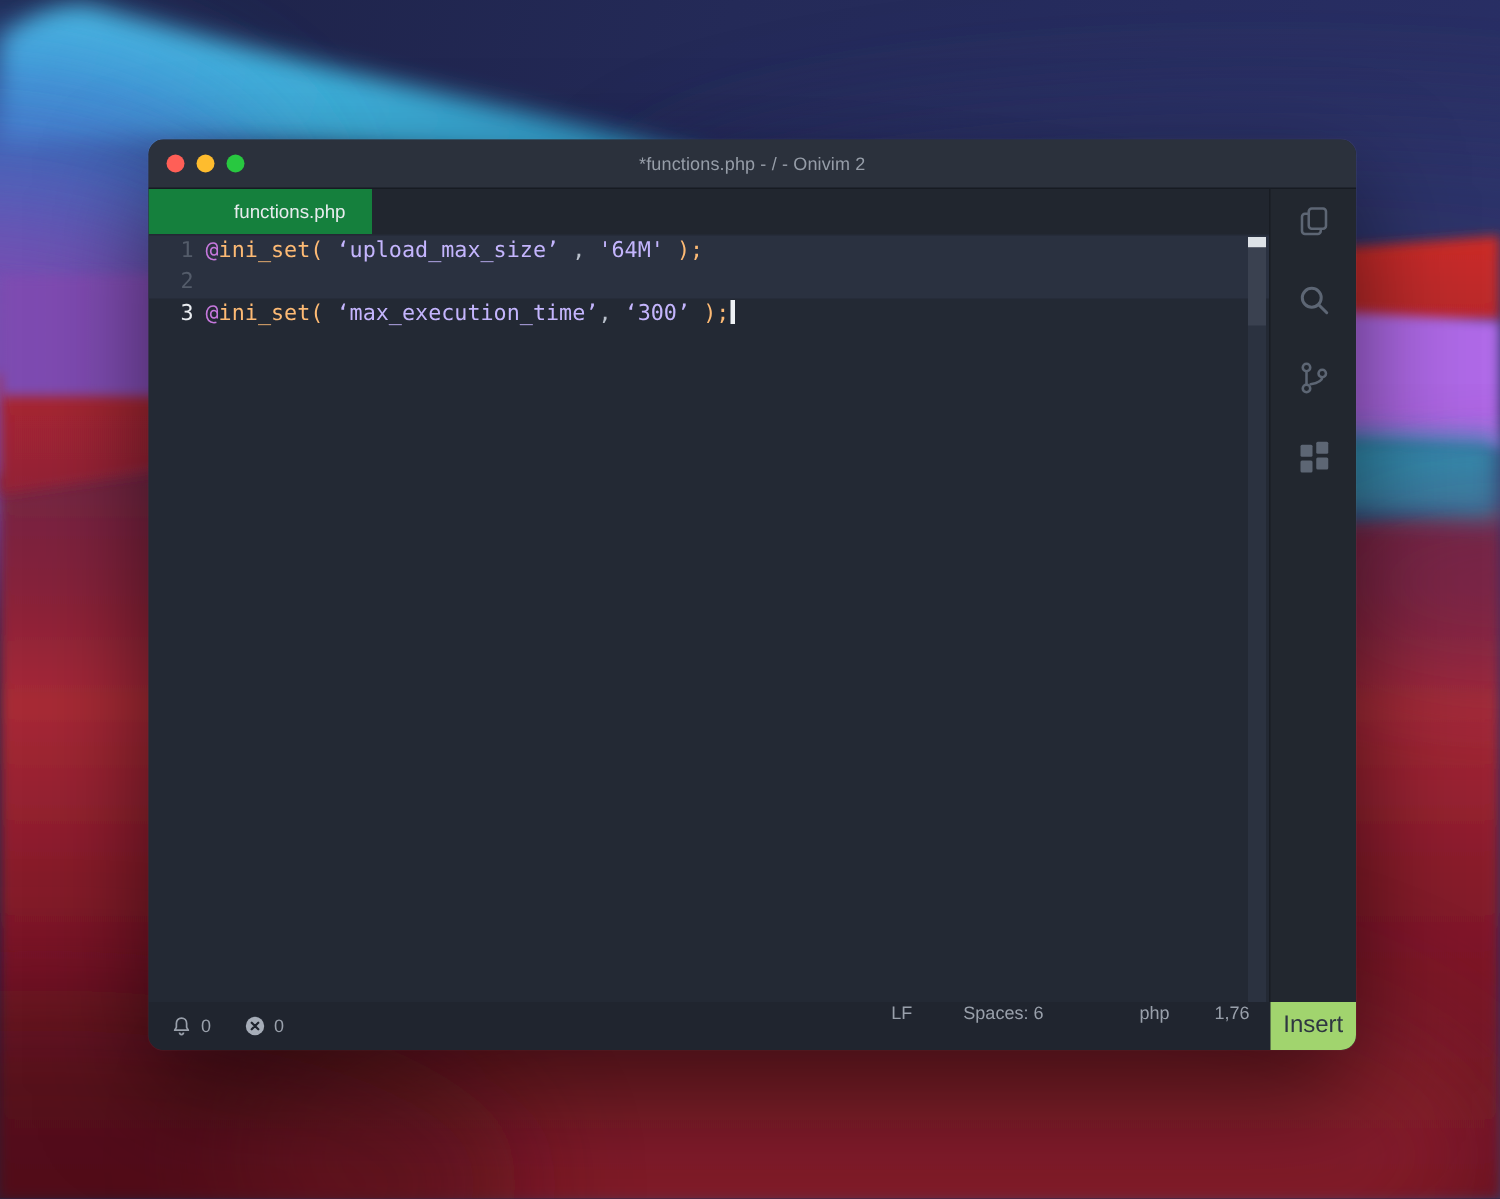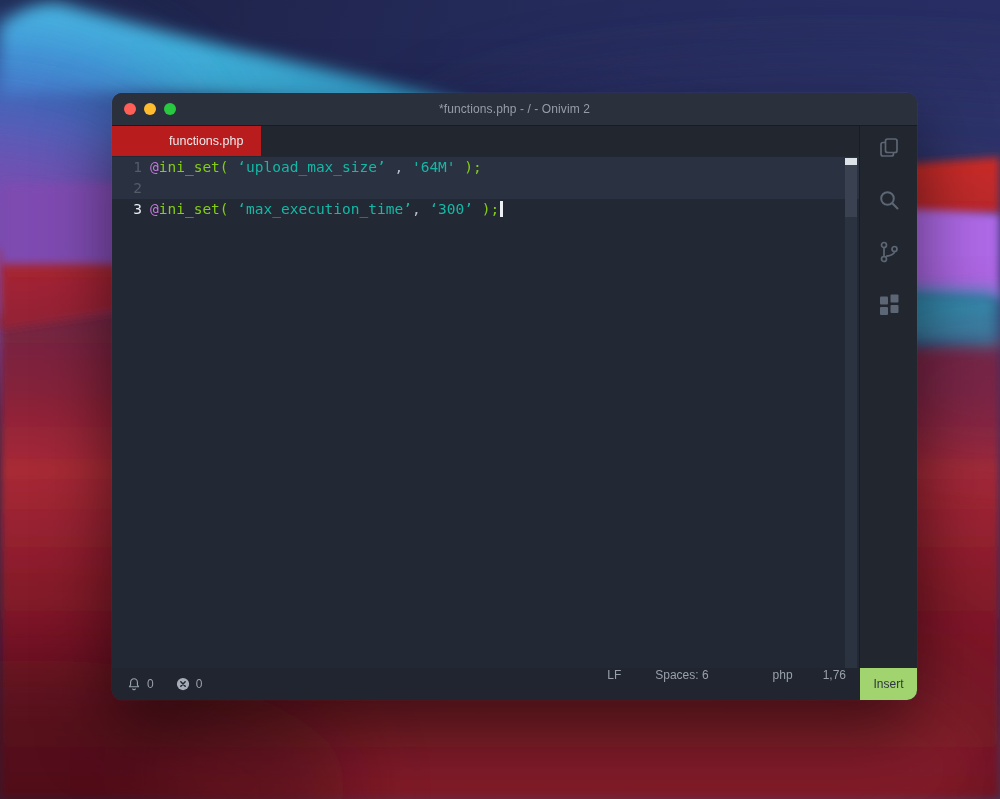--- a/index.html
+++ b/index.html
@@ -1,56 +1,56 @@
 <!DOCTYPE html>
 <html><head>
 <meta charset="utf-8">
 <style>
   html,body{margin:0;padding:0;width:1000px;height:799px;overflow:hidden;
     font-family:"Liberation Sans",sans-serif;background:#242a58;}
   .stage{position:relative;width:1000px;height:799px;overflow:hidden;}
   .wallpaper{position:absolute;inset:0;}
 
   
-  .window{position:absolute;left:112px;top:93px;width:805px;height:607px;
+  .window{position:absolute;left:99px;top:93px;width:805px;height:607px;
     border-radius:10px;overflow:hidden;background:#232934;
     box-shadow:0 30px 70px rgba(0,0,0,.55),0 0 0 .5px rgba(255,255,255,.07);
     display:flex;flex-direction:column;}
 
   .titlebar{height:32px;flex:none;background:#2b313c;position:relative;
     display:flex;align-items:center;justify-content:center;
     border-bottom:1px solid #171b22;}
   .traffic{position:absolute;left:12px;top:0;height:100%;display:flex;align-items:center;gap:8px;}
   .tl{width:12px;height:12px;border-radius:50%;}
   .tl.close{background:#ff5f57;}
   .tl.min{background:#febc2e;}
   .tl.zoom{background:#28c840;}
   .window-title{color:#969da8;font-size:12px;letter-spacing:.1px;}
 
   .main{flex:1;display:flex;min-height:0;}
   .editor-col{flex:1;display:flex;flex-direction:column;min-width:0;}
 
   .tabbar{height:30px;flex:none;background:#21262f;display:flex;}
-  .tab{width:130px;flex:none;background:#b91c1c;display:flex;align-items:center;
+  .tab{width:130px;flex:none;background:#15803d;display:flex;align-items:center;
     padding:0 10px 0 9px;color:#e8ebee;font-size:12.5px;gap:40px;}
   .tab-label{margin-left:8px;white-space:nowrap;}
   .mod-dot{margin-left:auto;width:10px;height:10px;border-radius:50%;background:#f2f4f6;}
 
   .editor{flex:1;position:relative;background:#232934;
     font-family:"DejaVu Sans Mono","Liberation Mono",monospace;
     font-size:14.5px;line-height:21px;overflow:hidden;}
   .code-lines{position:absolute;inset:1px 0 0 0;}
   .code-line{display:flex;height:21px;white-space:pre;}
   .code-line.lit{background:#2a3140;}
   .line-number{flex:none;width:30px;padding-right:8px;text-align:right;
     color:#545c6a;user-select:none;}
   .line-number.active{color:#e9ecf0;}
   .tok-magenta{color:#c678dd;}
-  .tok-blue{color:#84cc16;}
-  .tok-orange{color:#14b8a6;}
+  .tok-blue{color:#fdba74;}
+  .tok-orange{color:#c4b5fd;}
   .tok-plain{color:#b9c0cb;}
   .cursor{display:inline-block;width:3px;height:16px;background:#eef1f4;
     margin-left:1px;vertical-align:-3px;}
 
   .scrollbar{position:absolute;top:1px;bottom:0;right:2px;width:12px;background:#2b3240;}
   .sb-thumb{position:absolute;top:1px;left:0;right:0;height:7px;background:#dde2e7;}
   .sb-overview{position:absolute;top:8px;left:0;right:0;height:52px;background:#3a4150;}
 
   .activitybar{width:57px;flex:none;background:#22272f;border-left:1px solid #181c23;
     display:flex;flex-direction:column;align-items:center;padding-top:10px;gap:28px;}
@@ -62,21 +62,21 @@
     color:#99a0ab;font-size:12px;}
   .sb-left{display:flex;align-items:center;gap:22px;padding-left:15px;}
   .sb-group{display:flex;align-items:center;gap:6px;}
   .sb-right{margin-left:auto;display:flex;align-items:flex-start;height:100%;}
   .sb-item{white-space:nowrap;}
   .m-lf{margin-right:34px;}
   .m-sp{margin-right:30px;}
   .m-php{margin-right:30px;padding-left:34px;}
   .m-pos{margin-right:14px;}
   .mode-badge{width:57px;height:32px;background:#a1d46e;color:#2e3641;
-    display:flex;align-items:center;justify-content:center;font-size:12px;}
+    display:flex;align-items:center;justify-content:center;font-size:16px;}
 </style>
 </head>
 <body>
 
 <div class="stage">
 
   <svg class="wallpaper" width="1000" height="799" viewBox="0 0 1000 799" preserveAspectRatio="none">
     <defs>
       <linearGradient id="navy" gradientUnits="userSpaceOnUse" x1="0" y1="0" x2="1000" y2="300">
         <stop offset="0" stop-color="#1c2145"></stop>

